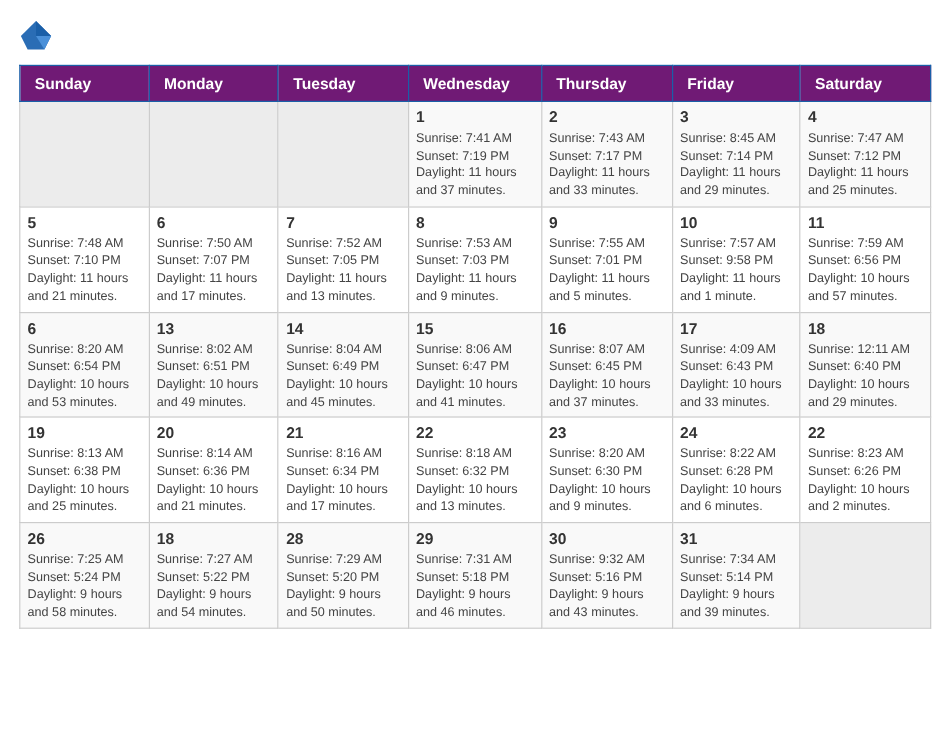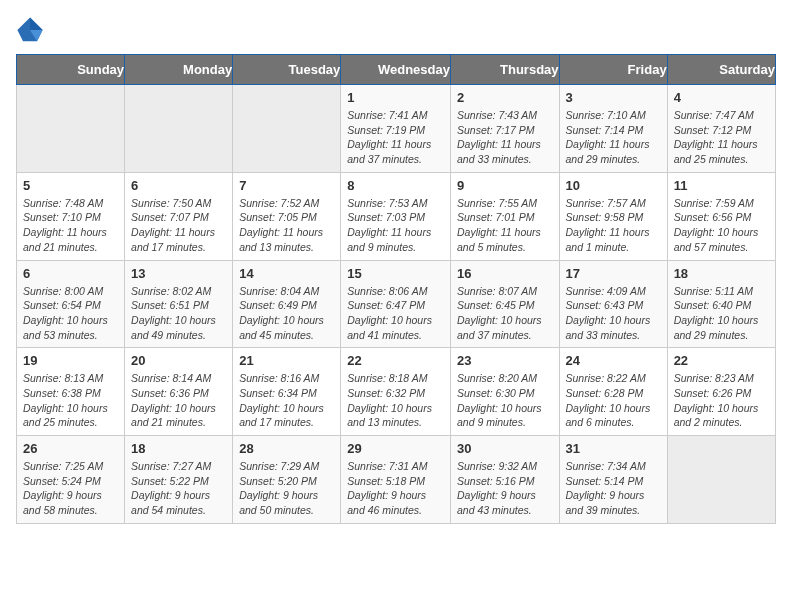--- a/index.html
+++ b/index.html
@@ -50,24 +50,24 @@
     }
     .location {
       font-size: 16px;
       color: #555;
     }
     table {
       width: 100%;
       border-collapse: collapse;
     }
     thead tr th {
-      background-color: #737373;
+      background-color: #701a75;
       color: #fff;
-      text-align: right;
-      padding: 7px 0;
+      text-align: left;
+      padding: 7px 12px;
       font-size: 13px;
       font-weight: bold;
       border: 1px solid #1a5fa8;
     }
     tbody tr td {
       border: 1px solid #ccc;
       vertical-align: top;
       padding: 5px 6px;
       width: 113px;
       height: 80px;
@@ -82,21 +82,20 @@
       font-size: 13px;
       font-weight: bold;
       color: #333;
       display: block;
       margin-bottom: 3px;
     }
     .day-info {
       font-size: 10.5px;
       line-height: 1.4;
       color: #444;
-      font-style: italic;
     }
     td.empty {
       background: #f0f0f0 !important;
     }
     tbody tr:nth-child(odd) td.empty {
       background: #ececec !important;
     }
   </style>
 </head>
 <body>
@@ -143,21 +142,21 @@
 Daylight: 11 hours and 37 minutes.</div>
         </td>
         <td>
           <span class="day-number">2</span>
           <div class="day-info">Sunrise: 7:43 AM
 Sunset: 7:17 PM
 Daylight: 11 hours and 33 minutes.</div>
         </td>
         <td>
           <span class="day-number">3</span>
-          <div class="day-info">Sunrise: 7:10 AM
+          <div class="day-info">Sunrise: 8:45 AM
 Sunset: 7:14 PM
 Daylight: 11 hours and 29 minutes.</div>
         </td>
         <td>
           <span class="day-number">4</span>
           <div class="day-info">Sunrise: 7:47 AM
 Sunset: 7:12 PM
 Daylight: 11 hours and 25 minutes.</div>
         </td>
       </tr>
@@ -201,21 +200,21 @@
         <td>
           <span class="day-number">11</span>
           <div class="day-info">Sunrise: 7:59 AM
 Sunset: 6:56 PM
 Daylight: 10 hours and 57 minutes.</div>
         </td>
       </tr>
       <tr>
         <td>
           <span class="day-number">6</span>
-          <div class="day-info">Sunrise: 8:00 AM
+          <div class="day-info">Sunrise: 8:20 AM
 Sunset: 6:54 PM
 Daylight: 10 hours and 53 minutes.</div>
         </td>
         <td>
           <span class="day-number">13</span>
           <div class="day-info">Sunrise: 8:02 AM
 Sunset: 6:51 PM
 Daylight: 10 hours and 49 minutes.</div>
         </td>
         <td>
@@ -237,21 +236,21 @@
 Daylight: 10 hours and 37 minutes.</div>
         </td>
         <td>
           <span class="day-number">17</span>
           <div class="day-info">Sunrise: 4:09 AM
 Sunset: 6:43 PM
 Daylight: 10 hours and 33 minutes.</div>
         </td>
         <td>
           <span class="day-number">18</span>
-          <div class="day-info">Sunrise: 5:11 AM
+          <div class="day-info">Sunrise: 12:11 AM
 Sunset: 6:40 PM
 Daylight: 10 hours and 29 minutes.</div>
         </td>
       </tr>
       <tr>
         <td>
           <span class="day-number">19</span>
           <div class="day-info">Sunrise: 8:13 AM
 Sunset: 6:38 PM
 Daylight: 10 hours and 25 minutes.</div>

